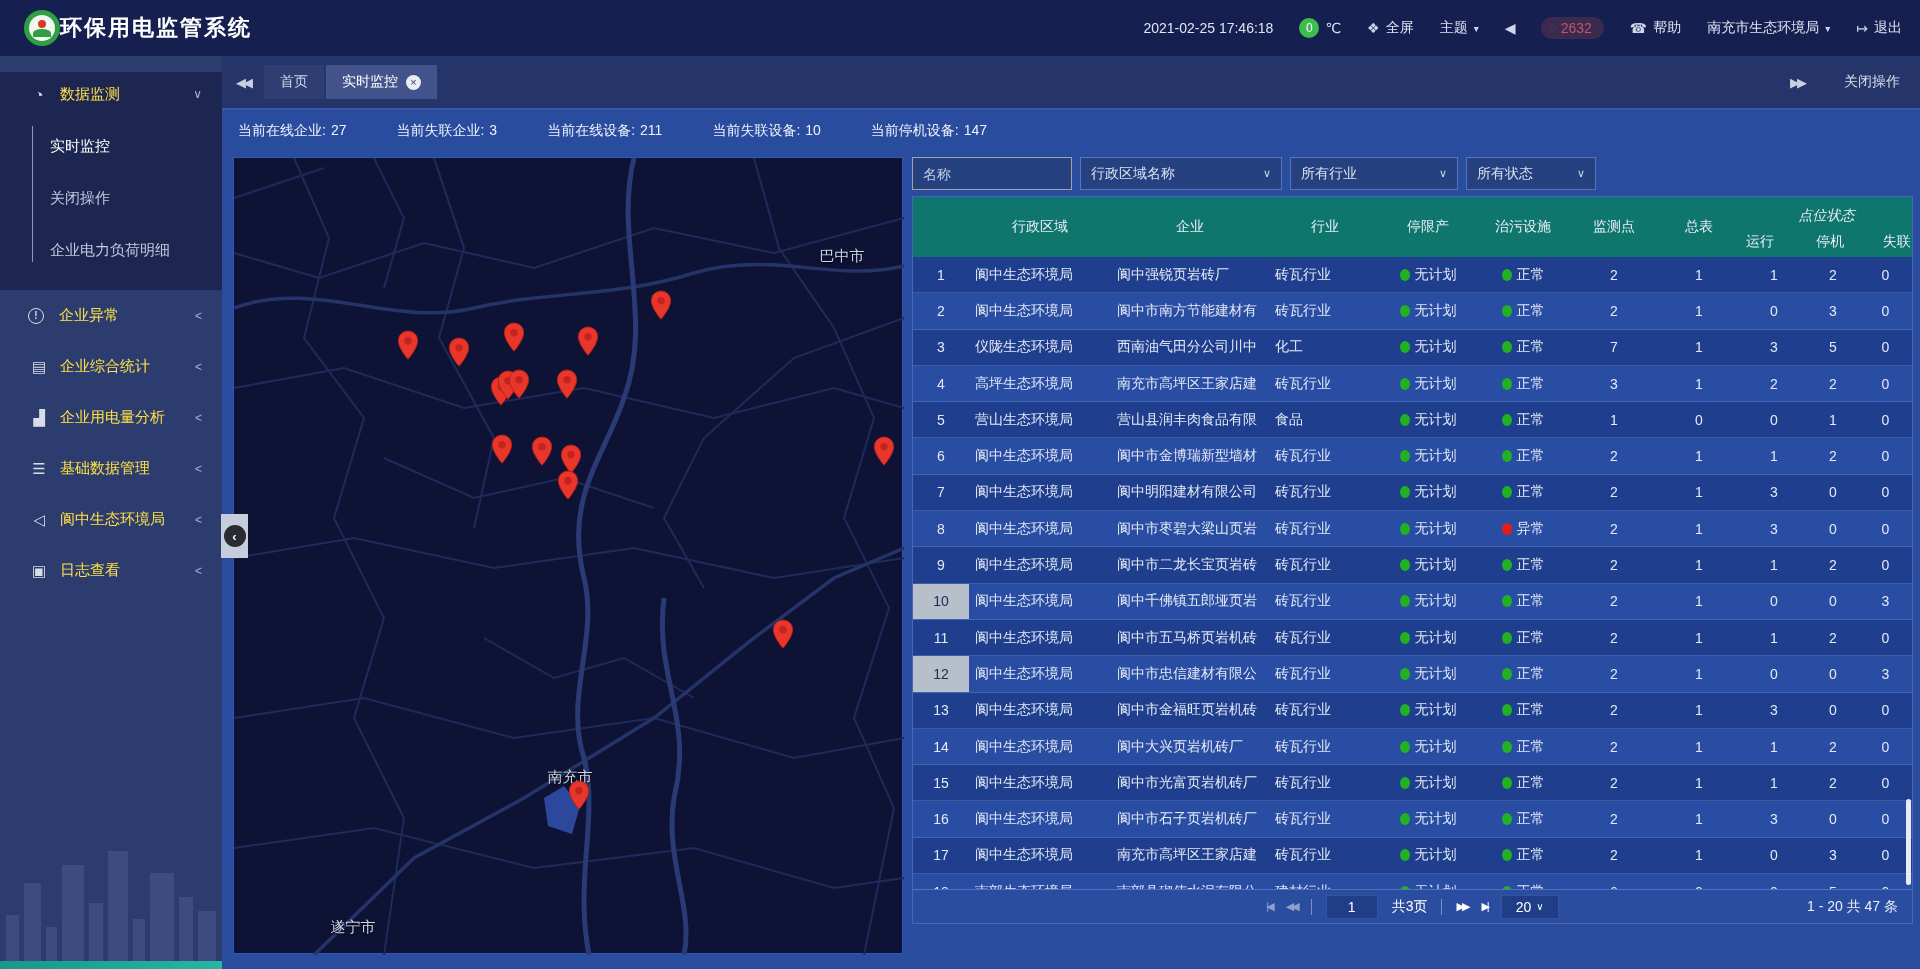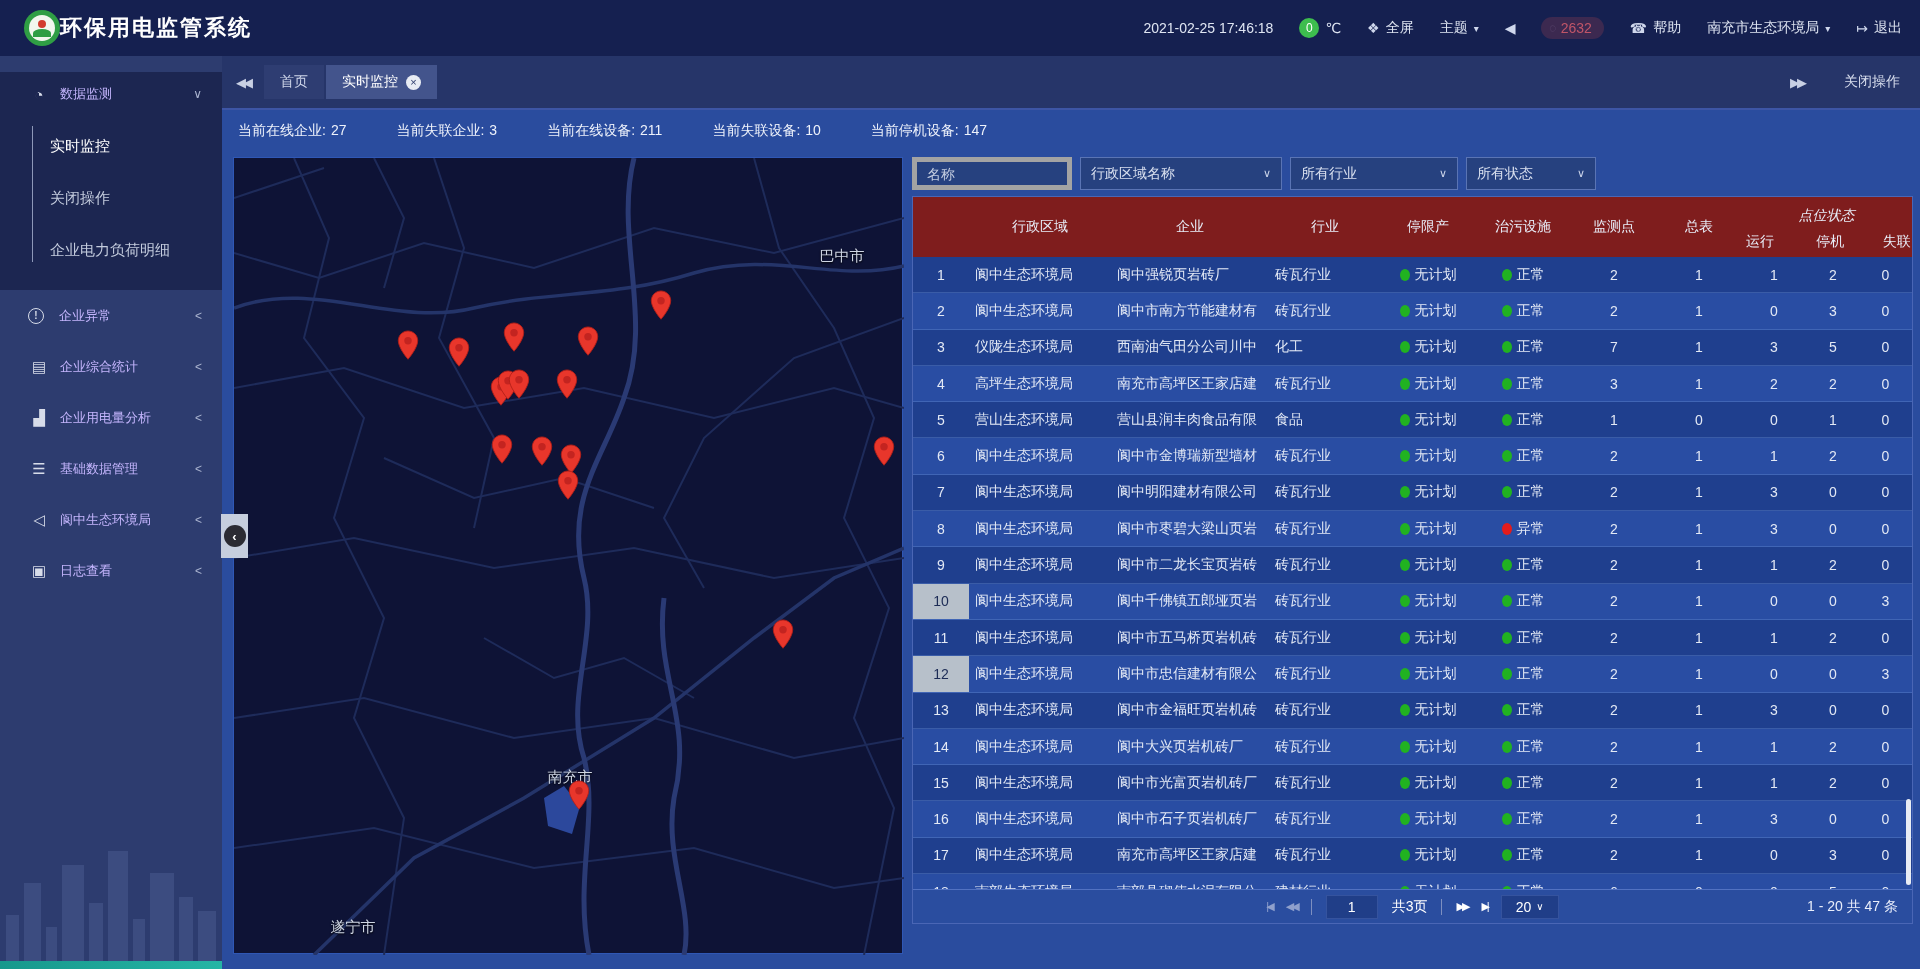--- a/index.html
+++ b/index.html
@@ -28,21 +28,21 @@
 
   
   .sidebar { position:absolute; left:0; top:56px; width:222px; height:913px; background:#2d3c6f; z-index:5; overflow:hidden; }
   .menu-top-gap { height:16px; }
   .menu-group.open { background:#1c2651; padding-bottom:14px; }
   .menu-row { position:relative; height:44px; display:flex; align-items:center; padding-left:28px; cursor:pointer; }
   .menu-group:not(.open) .menu-row { height:51px; }
   .m-ico { width:22px; color:#d7dce9; font-size:15px; text-align:center; flex:0 0 auto; }
   .m-ico.circle { width:16px; height:16px; margin-right:5px; border:1.4px solid #d7dce9; border-radius:50%;
                   font-size:10px; line-height:13px; font-weight:bold; }
-  .m-label { color:#c4b5fd; font-size:13px; margin-left:10px; }
+  .m-label { color:#fde047; font-size:15px; margin-left:10px; }
   .m-caret { position:absolute; right:20px; color:#aab4d0; font-size:12px; }
   .m-children { position:relative; padding-top:4px; }
   .m-line { position:absolute; left:32px; top:10px; bottom:14px; width:1px; background:#8d97b8; }
   .m-child { position:relative; height:52px; display:flex; align-items:center; padding-left:50px; cursor:pointer; }
   .m-dot { position:absolute; left:27px; width:10px; height:10px; border-radius:50%; background:#9aac9; }
   .m-child .c-label { color:#c3cbdd; font-size:15px; }
   .m-child.active .c-label { color:#ffffff; }
   .skyline { position:absolute; left:0; bottom:8px; width:222px; height:130px; display:flex; align-items:flex-end; gap:5px; padding:0 6px; }
   .skyline div { background:rgba(140,160,220,0.16); }
   .teal-bar { position:absolute; left:0; bottom:0; width:222px; height:8px; background:linear-gradient(90deg,#17988c,#25b5a5); }
@@ -74,28 +74,28 @@
   .map-collapse { position:absolute; left:-13px; top:356px; width:27px; height:44px; background:#c6cede;
                   display:flex; align-items:center; justify-content:center; cursor:pointer; z-index:6; }
   .map-collapse .circ { width:22px; height:22px; border-radius:50%; background:#2b2b33; color:#ffffff;
                         font-size:13px; font-weight:bold; display:flex; align-items:center; justify-content:center; }
 
   
   .filters { position:absolute; left:912px; top:157px; width:1001px; height:33px; display:flex; gap:8px; }
   .f-box { height:33px; background:#26417f; border:1px solid #5a74b4; display:flex; align-items:center;
            padding:0 10px; color:#d9e0ef; font-size:14px; position:relative; cursor:pointer; }
   .f-box .f-caret { position:absolute; right:10px; font-size:11px; color:#cdd6ea; }
-  input.f-input { height:33px; background:#26417f; border:5px solid #a3a3a3; color:#e4e9f5; font-size:14px;
+  input.f-input { height:33px; background:#26417f; border:1px solid #a3a3a3; color:#e4e9f5; font-size:14px;
                   padding:0 10px; outline:none; font-family:inherit; }
   input.f-input::placeholder { color:#c4cde0; }
 
   
   .table-panel { position:absolute; left:912px; top:196px; width:1001px; height:728px;
                  border:1px solid #4a66b5; background:#1f3f8e; overflow:hidden; }
-  .thead { position:relative; height:60px; background:#7f1d1d; display:flex; color:#e8edf8; font-size:14px; }
+  .thead { position:relative; height:60px; background:#0f766e; display:flex; color:#e8edf8; font-size:14px; }
   .th { display:flex; align-items:center; justify-content:center; height:60px; }
   .th-group { display:flex; flex-direction:column; }
   .th-group-label { height:30px; display:flex; align-items:flex-end; justify-content:center;
                     font-style:italic; font-weight:normal; padding-bottom:2px; }
   .th-subs { height:30px; display:flex;gap:36px; }
   .th-subs span { display:flex; align-items:center; justify-content:center; }
   .tbody { position:absolute; top:60px; left:0; right:0; bottom:34px; overflow:hidden; }
   .trow { display:flex; height:36.3px; font-size:14px; color:#e3e9f5; cursor:pointer; }
   .trow.odd  { background:#1f3f8e; }
   .trow.even { background:#294da3; }

